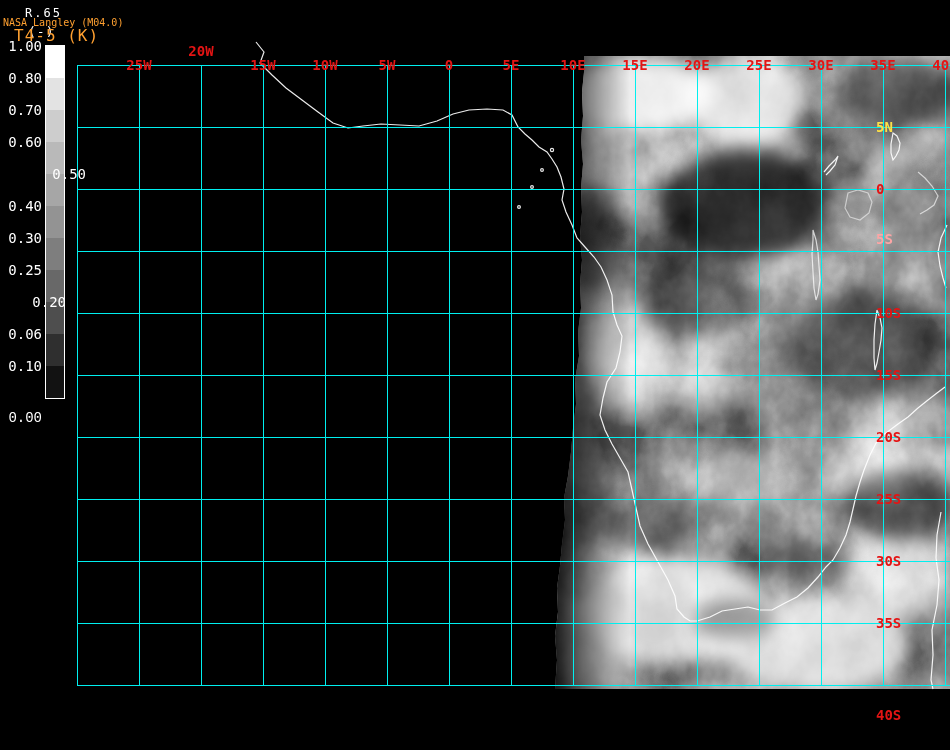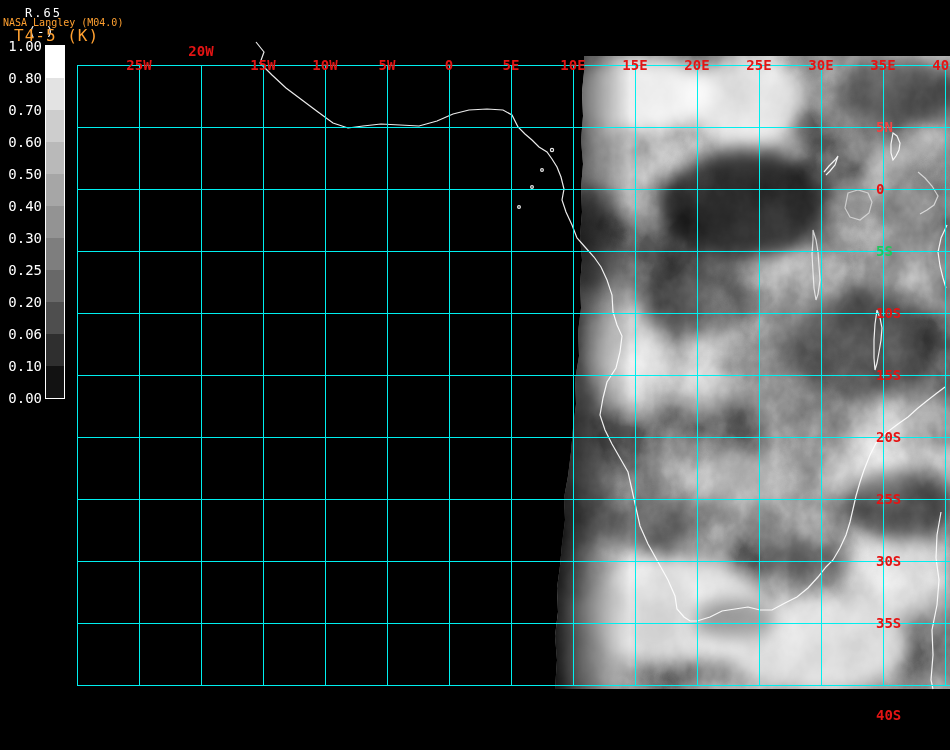--- a/index.html
+++ b/index.html
@@ -147,23 +147,23 @@
       <span class="lonlab" style="left: 387px; top: 58px; color: rgb(228, 20, 20);">5W</span>
       <span class="lonlab" style="left: 449px; top: 58px; color: rgb(228, 20, 20);">0</span>
       <span class="lonlab" style="left: 511px; top: 58px; color: rgb(228, 20, 20);">5E</span>
       <span class="lonlab" style="left: 573px; top: 58px; color: rgb(228, 20, 20);">10E</span>
       <span class="lonlab" style="left: 635px; top: 58px; color: rgb(228, 20, 20); text-align: right;">15E</span>
       <span class="lonlab" style="left: 697px; top: 58px; color: rgb(228, 20, 20);">20E</span>
       <span class="lonlab" style="left: 759px; top: 58px; color: rgb(228, 20, 20);">25E</span>
       <span class="lonlab" style="left: 821px; top: 58px; color: rgb(228, 20, 20);">30E</span>
       <span class="lonlab" style="left: 883px; top: 58px; color: rgb(228, 20, 20);">35E</span>
       <span class="lonlab" style="left: 945px; top: 58px; color: rgb(228, 20, 20);">40E</span>
-      <span class="latlab" style="left: 876px; top: 120px; color: #ef4444;">5N</span>
+      <span class="latlab" style="left: 876px; top: 120px; color: #fde047;">5N</span>
       <span class="latlab" style="left: 876px; top: 182px; color: rgb(228, 20, 20);">0</span>
-      <span class="latlab" style="left: 876px; top: 244px; color: #22c55e;">5S</span>
+      <span class="latlab" style="left: 876px; top: 232px; color: #fca5a5;">5S</span>
       <span class="latlab" style="left: 876px; top: 306px; color: rgb(228, 20, 20);">10S</span>
       <span class="latlab" style="left: 876px; top: 368px; color: rgb(228, 20, 20);">15S</span>
       <span class="latlab" style="left: 876px; top: 430px; color: rgb(228, 20, 20);">20S</span>
       <span class="latlab" style="left: 876px; top: 492px; color: rgb(228, 20, 20);">25S</span>
       <span class="latlab" style="left: 876px; top: 554px; color: rgb(228, 20, 20);">30S</span>
       <span class="latlab" style="left: 876px; top: 616px; color: rgb(228, 20, 20);">35S</span>
       <span class="latlab" style="left: 876px; top: 708px; color: rgb(228, 20, 20);">40S</span>
     </div>
 
   <div class="header">
@@ -188,24 +188,24 @@
         <div class="cb-seg" style="top: 224px; height: 32px; background: rgb(104, 104, 104);"></div>
         <div class="cb-seg" style="top: 256px; height: 32px; background: rgb(78, 78, 78);"></div>
         <div class="cb-seg" style="top: 288px; height: 32px; background: rgb(47, 47, 47);"></div>
         <div class="cb-seg" style="top: 320px; height: 32px; background: rgb(18, 18, 18);"></div>
       </div>
     <div id="cb-labels">
         <div class="cb-lab" style="top: 39px;">1.00</div>
         <div class="cb-lab" style="top: 71px;">0.80</div>
         <div class="cb-lab" style="top: 103px;">0.70</div>
         <div class="cb-lab" style="top: 135px;">0.60</div>
-        <div class="cb-lab" style="top: 167px;">0.50</div>
+        <div class="cb-lab" style="top: 167px; padding-left: 44px;">0.50</div>
         <div class="cb-lab" style="top: 199px;">0.40</div>
         <div class="cb-lab" style="top: 231px;">0.30</div>
         <div class="cb-lab" style="top: 263px;">0.25</div>
-        <div class="cb-lab" style="top: 295px;">0.20</div>
+        <div class="cb-lab" style="top: 295px; padding-left: 24px;">0.20</div>
         <div class="cb-lab" style="top: 327px;">0.06</div>
         <div class="cb-lab" style="top: 359px;">0.10</div>
-        <div class="cb-lab" style="top: 391px;">0.00</div>
+        <div class="cb-lab" style="top: 411px; font-family: Liberation Mono, monospace;">0.00</div>
       </div>
   </div>
 
 </div>
 
 </body></html>

